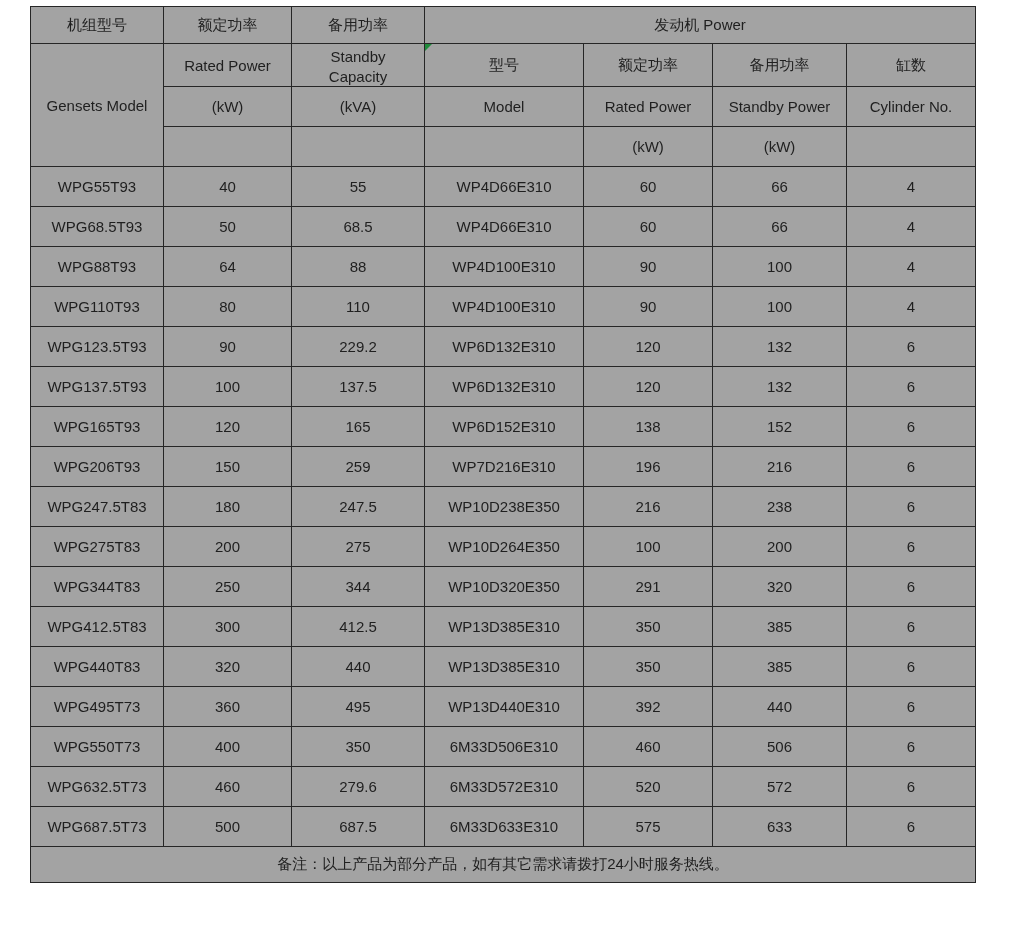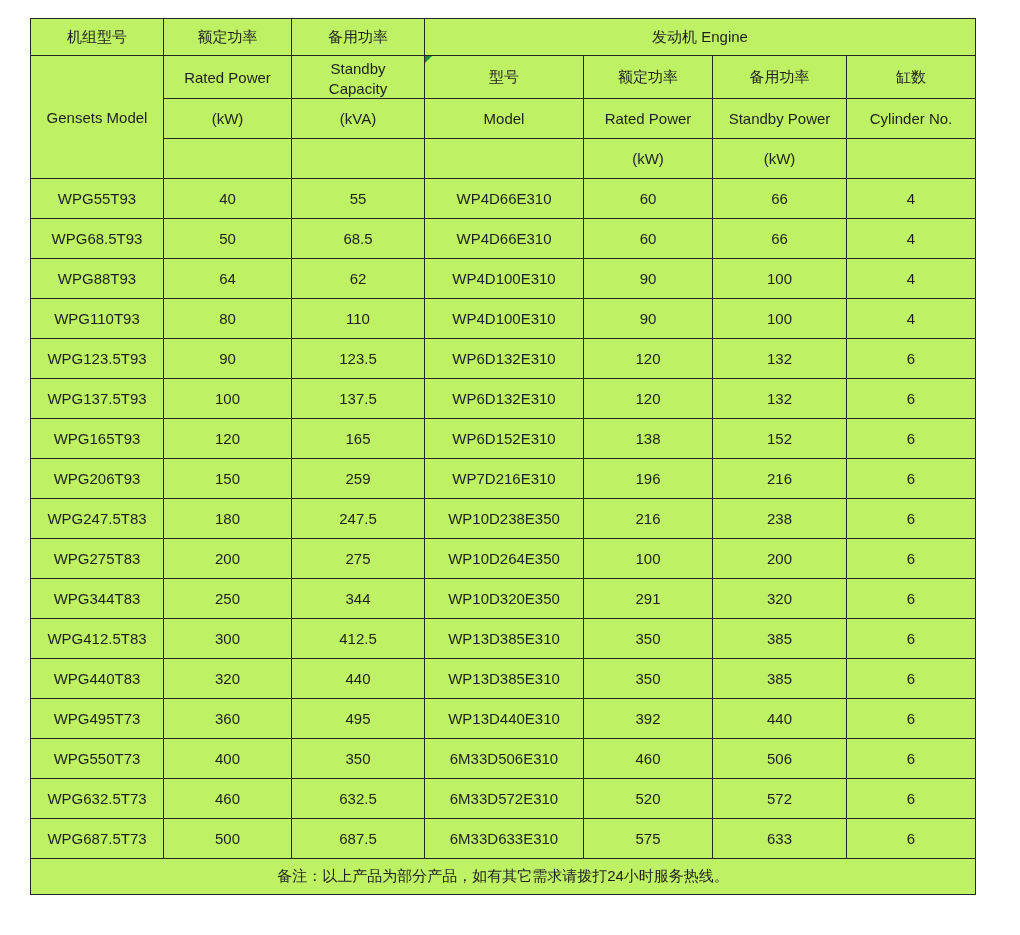--- a/index.html
+++ b/index.html
@@ -10,24 +10,24 @@
   body {
     width: 1020px;
     height: 935px;
     position: relative;
     font-family: "Liberation Sans", "DejaVu Sans", sans-serif;
     color: #1f1f1f;
   }
   table.spec {
     position: absolute;
     left: 30px;
-    top: 18px;
+    top: 6px;
     border-collapse: collapse;
     table-layout: fixed;
-    background: #bef264;
+    background: #a3a3a3;
   }
   .spec th, .spec td {
     border: 1px solid #262626;
     text-align: center;
     vertical-align: middle;
     font-weight: 400;
     font-size: 15px;
     padding: 0;
     overflow: hidden;
     white-space: nowrap;
@@ -71,21 +71,21 @@
     <col style="width:159px">
     <col style="width:129px">
     <col style="width:134px">
     <col style="width:129px">
   </colgroup>
   <thead>
     <tr class="hrow1">
       <th>机组型号</th>
       <th>额定功率</th>
       <th>备用功率</th>
-      <th colspan="4">发动机 Engine</th>
+      <th colspan="4">发动机 Power</th>
     </tr>
     <tr class="hrow2">
       <th rowspan="3">Gensets Model</th>
       <th>Rated Power</th>
       <th class="standby-en">
           <div class="clip2">Standby Capacity</div>
         </th>
       <th class="engine-model-zh"><span class="corner-marker"></span><span>型号</span></th>
       <th>额定功率</th>
       <th>备用功率</th>
@@ -123,39 +123,39 @@
     <td>50</td>
     <td>68.5</td>
     <td>WP4D66E310</td>
     <td>60</td>
     <td>66</td>
     <td>4</td>
   </tr>
       <tr>
     <td>WPG88T93</td>
     <td>64</td>
-    <td>62</td>
+    <td>88</td>
     <td>WP4D100E310</td>
     <td>90</td>
     <td>100</td>
     <td>4</td>
   </tr>
       <tr>
     <td>WPG110T93</td>
     <td>80</td>
     <td>110</td>
     <td>WP4D100E310</td>
     <td>90</td>
     <td>100</td>
     <td>4</td>
   </tr>
       <tr>
     <td>WPG123.5T93</td>
     <td>90</td>
-    <td>123.5</td>
+    <td>229.2</td>
     <td>WP6D132E310</td>
     <td>120</td>
     <td>132</td>
     <td>6</td>
   </tr>
       <tr>
     <td>WPG137.5T93</td>
     <td>100</td>
     <td>137.5</td>
     <td>WP6D132E310</td>
@@ -240,21 +240,21 @@
     <td>400</td>
     <td>350</td>
     <td>6M33D506E310</td>
     <td>460</td>
     <td>506</td>
     <td>6</td>
   </tr>
       <tr>
     <td>WPG632.5T73</td>
     <td>460</td>
-    <td>632.5</td>
+    <td>279.6</td>
     <td>6M33D572E310</td>
     <td>520</td>
     <td>572</td>
     <td>6</td>
   </tr>
       <tr>
     <td>WPG687.5T73</td>
     <td>500</td>
     <td>687.5</td>
     <td>6M33D633E310</td>

